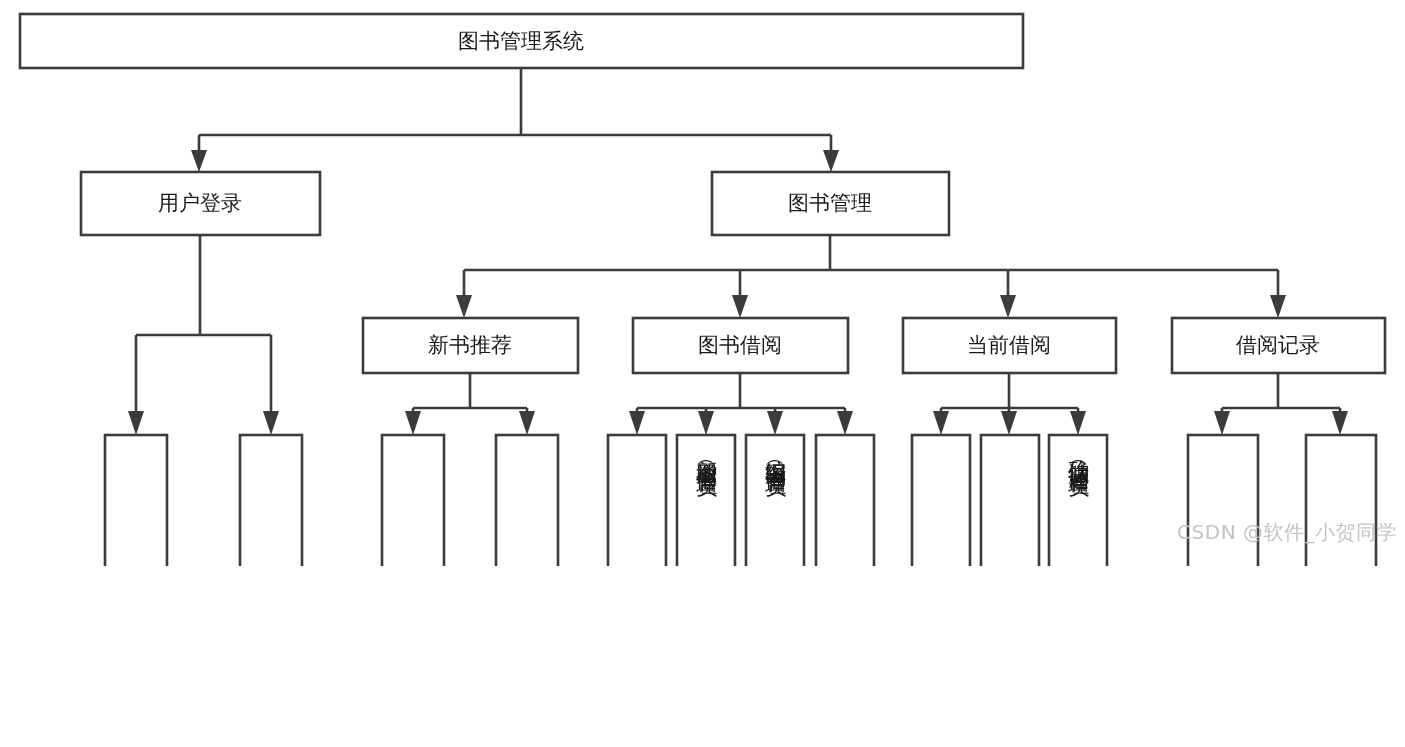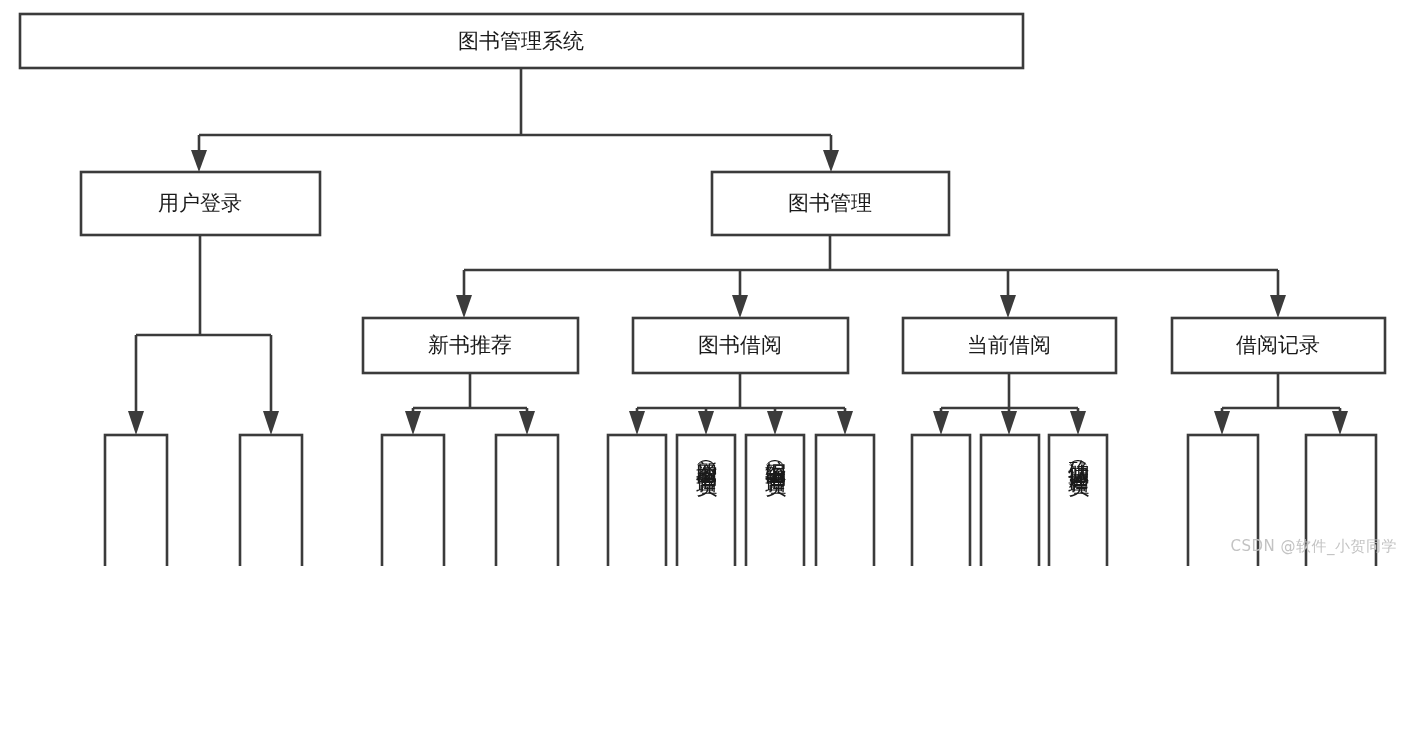--- a/index.html
+++ b/index.html
@@ -70,23 +70,23 @@
     font-family: "DejaVu Sans", "Liberation Sans", sans-serif;
     font-size: 21px;
     line-height: 1.32;
     letter-spacing: 2.5px;
     color: #1a1a1a;
     white-space: nowrap;
   }
   .watermark {
     position: absolute;
     right: 8px;
-    bottom: 10px;
-    font-family: "DejaVu Sans", "Liberation Sans", sans-serif;
-    font-size: 15px;
+    bottom: 20px;
+    font-family: "DejaVu Sans", "Liberation Sans", sans-serif;
+    font-size: 20px;
     color: #c3c3c3;
     letter-spacing: 0.5px;
     white-space: nowrap;
   }
 </style>
 </head>
 <body>
 
 <div id="diagram-root">
 

